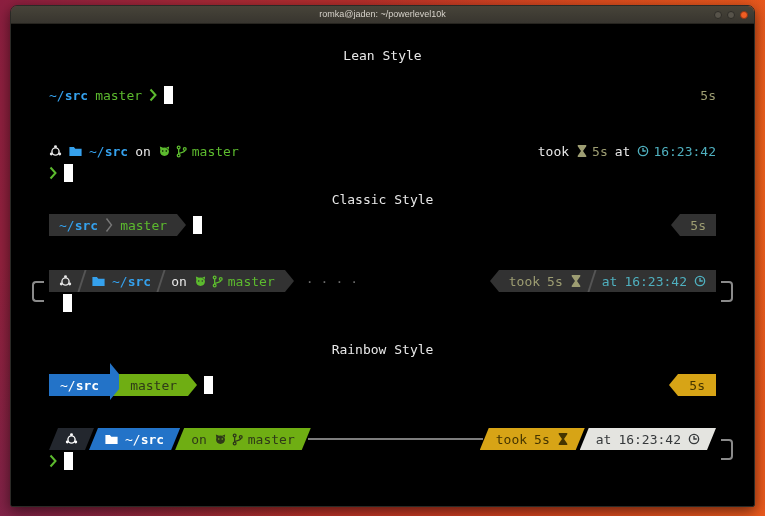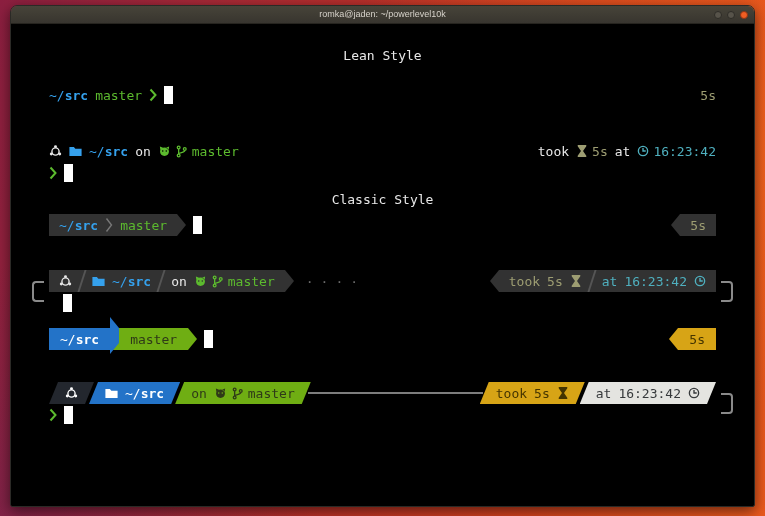--- a/index.html
+++ b/index.html
@@ -225,20 +225,23 @@
                 <circle cx="7" cy="7" r="5.4"></circle>
                 <path d="M7 3.6 V7 H10.2"></path>
               </svg>
           </span>
         </div>
         <div class="row">
           <span class="cursor ind14"></span>
         </div>
       </div>
 
+      <div class="row heading mt24">
+        <span>Rainbow Style</span>
+      </div>
 
       <div class="row mt14">
         <span class="seg rb-blue">
           <span><span>~/</span><span class="bold">src</span></span>
         </span>
         <span class="plwrap bg-green"><span class="tri right blue2green"></span></span>
         <span class="seg rb-green">
           <span>master</span>
         </span>
         <span class="tri right green2bg"></span>

